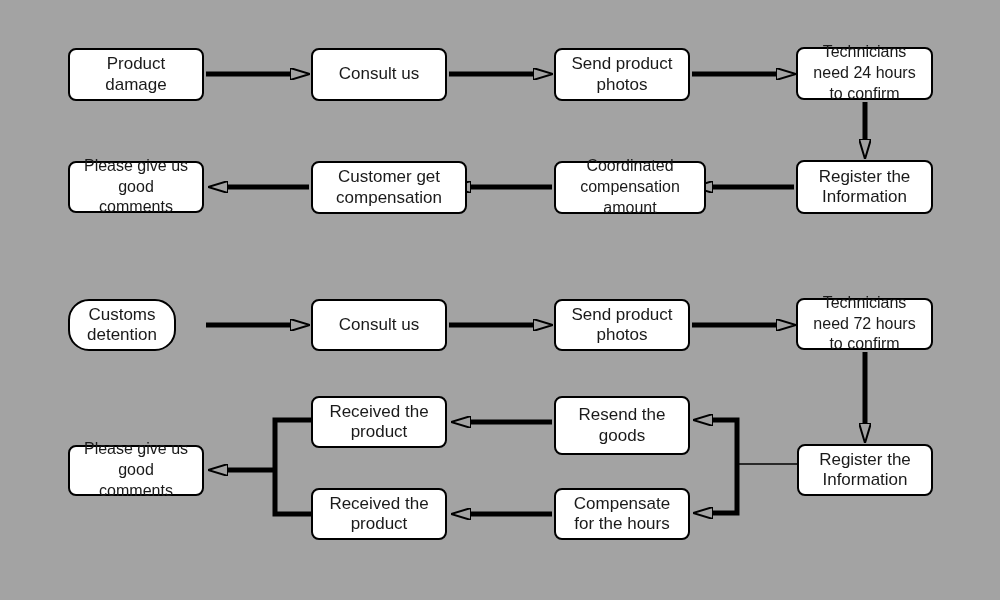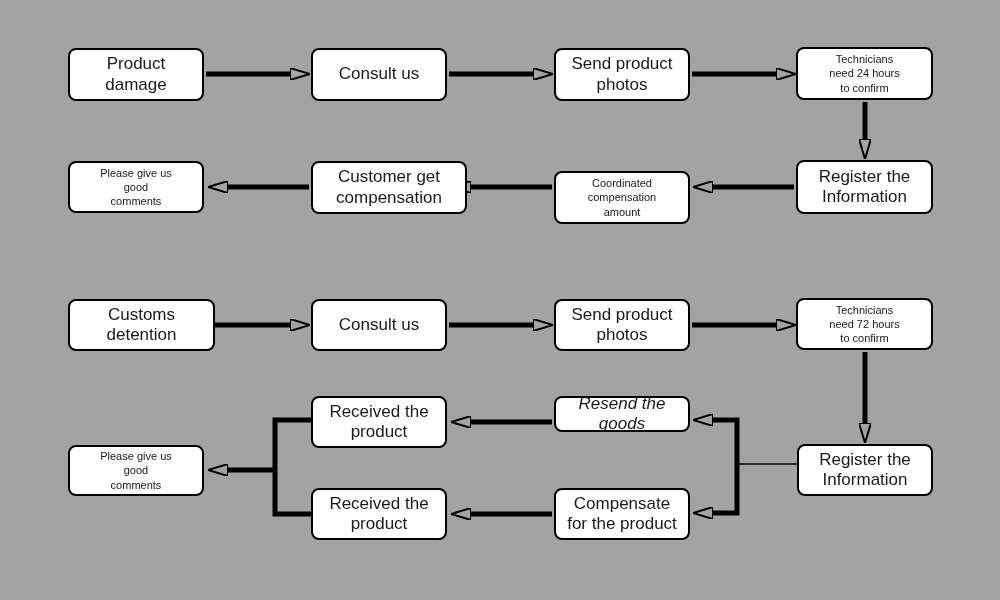--- a/index.html
+++ b/index.html
@@ -36,21 +36,21 @@
     background: #ffffff;
     color: #1a1a1a;
     display: flex;
     align-items: center;
     justify-content: center;
     text-align: center;
     white-space: pre-line;
     z-index: 2;
   }
   .node.big   { font-size: 17px;   line-height: 1.18; }
-  .node.small { font-size: 11px; line-height: 1.3;  }
+  .node.small { font-size: 16px; line-height: 1.3;  }
 </style>
 </head>
 <body>
 
 <div class="canvas">
 
   <svg class="edges" width="1000" height="600" viewBox="0 0 1000 600" xmlns="http://www.w3.org/2000/svg">
     <defs>
       <marker id="ah" viewBox="0 0 10 6" refX="0.5" refY="3" markerWidth="4" markerHeight="2.4" orient="auto-start-reverse">
         <path d="M0 0 L10 3 L0 6 Z" fill="#000000" stroke="none"></path>
@@ -83,41 +83,41 @@
   <div class="node big" style="left:554px; top:48px;  width:136px; height:53px;">Send product
 photos</div>
   <div class="node small" style="left:796px; top:47px;  width:137px; height:53px;">Technicians
 need 24 hours
 to confirm</div>
   <div class="node small" style="left:68px;  top:161px; width:136px; height:52px;">Please give us
 good
 comments</div>
   <div class="node big" style="left:311px; top:161px; width:156px; height:53px;">Customer get
 compensation</div>
-  <div class="node small" style="left:554px; top:161px; width:136px; height:53px;margin-top:10px;">Coordinated
+  <div class="node small" style="left:554px; top:161px; width:152px; height:53px;">Coordinated
 compensation
 amount</div>
   <div class="node big" style="left:796px; top:160px; width:137px; height:54px;">Register the
 Information</div>
 
-  <div class="node big" style="left:68px;  top:299px; width:147px; height:52px;">Customs
+  <div class="node big" style="left:68px;  top:299px; width:108px; height:52px;border-radius:21px;">Customs
 detention</div>
   <div class="node big" style="left:311px; top:299px; width:136px; height:52px;">Consult us</div>
   <div class="node big" style="left:554px; top:299px; width:136px; height:52px;">Send product
 photos</div>
   <div class="node small" style="left:796px; top:298px; width:137px; height:52px;">Technicians
 need 72 hours
 to confirm</div>
   <div class="node big" style="left:311px; top:396px; width:136px; height:52px;">Received the
 product</div>
-  <div class="node big" style="left:554px; top:396px; width:136px; height:36px;font-style:italic;">Resend the
+  <div class="node big" style="left:554px; top:396px; width:136px; height:59px;">Resend the
 goods</div>
   <div class="node big" style="left:797px; top:444px; width:136px; height:52px;">Register the
 Information</div>
   <div class="node big" style="left:311px; top:488px; width:136px; height:52px;">Received the
 product</div>
   <div class="node big" style="left:554px; top:488px; width:136px; height:52px;">Compensate
-for the product</div>
+for the hours</div>
   <div class="node small" style="left:68px;  top:445px; width:136px; height:51px;">Please give us
 good
 comments</div>
 
 </div>
 
 </body></html>

